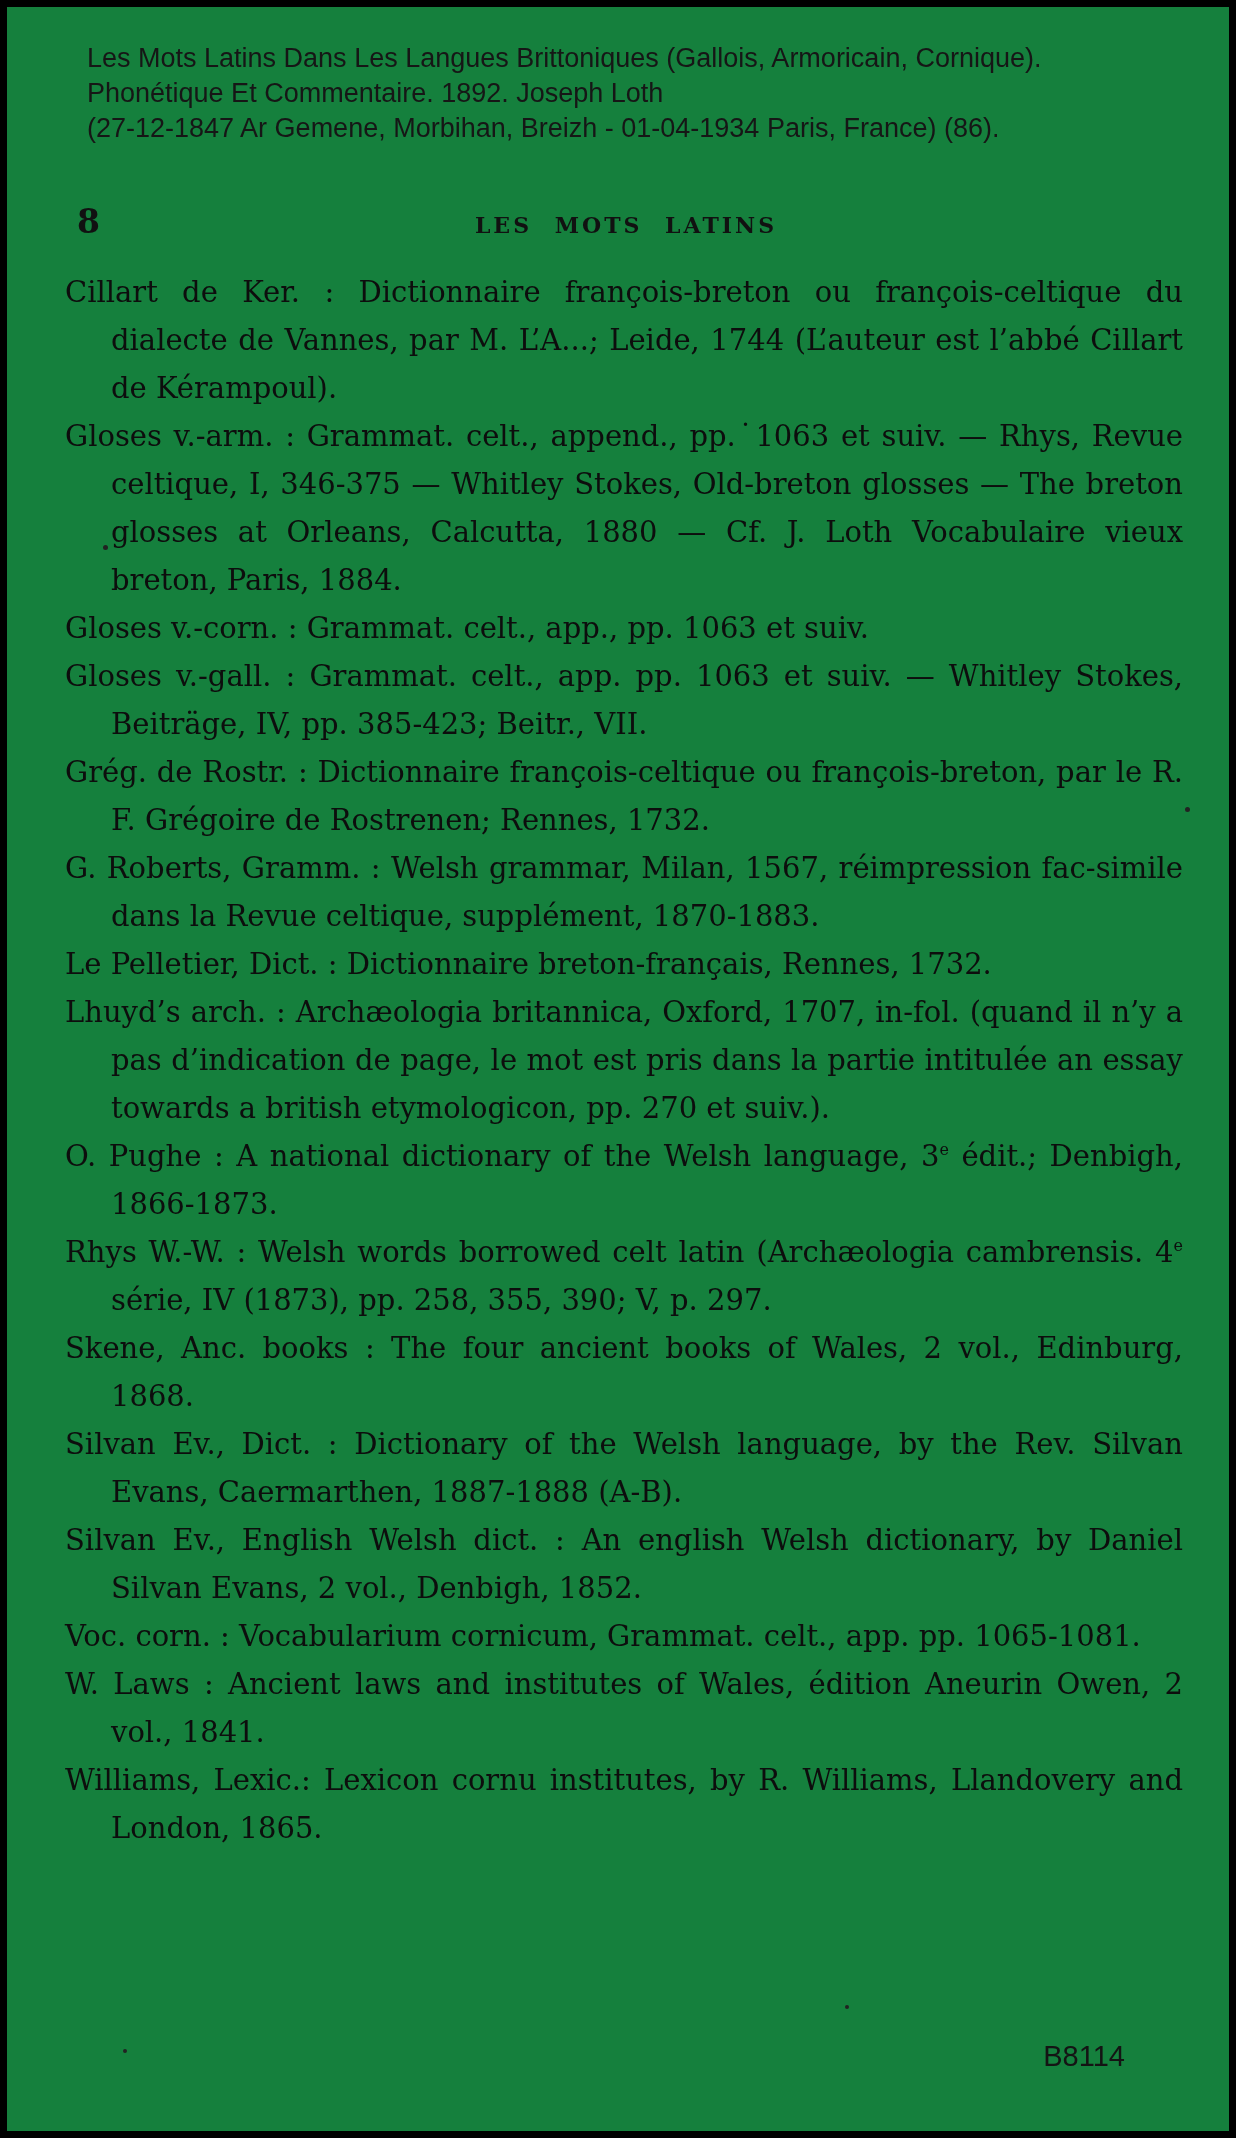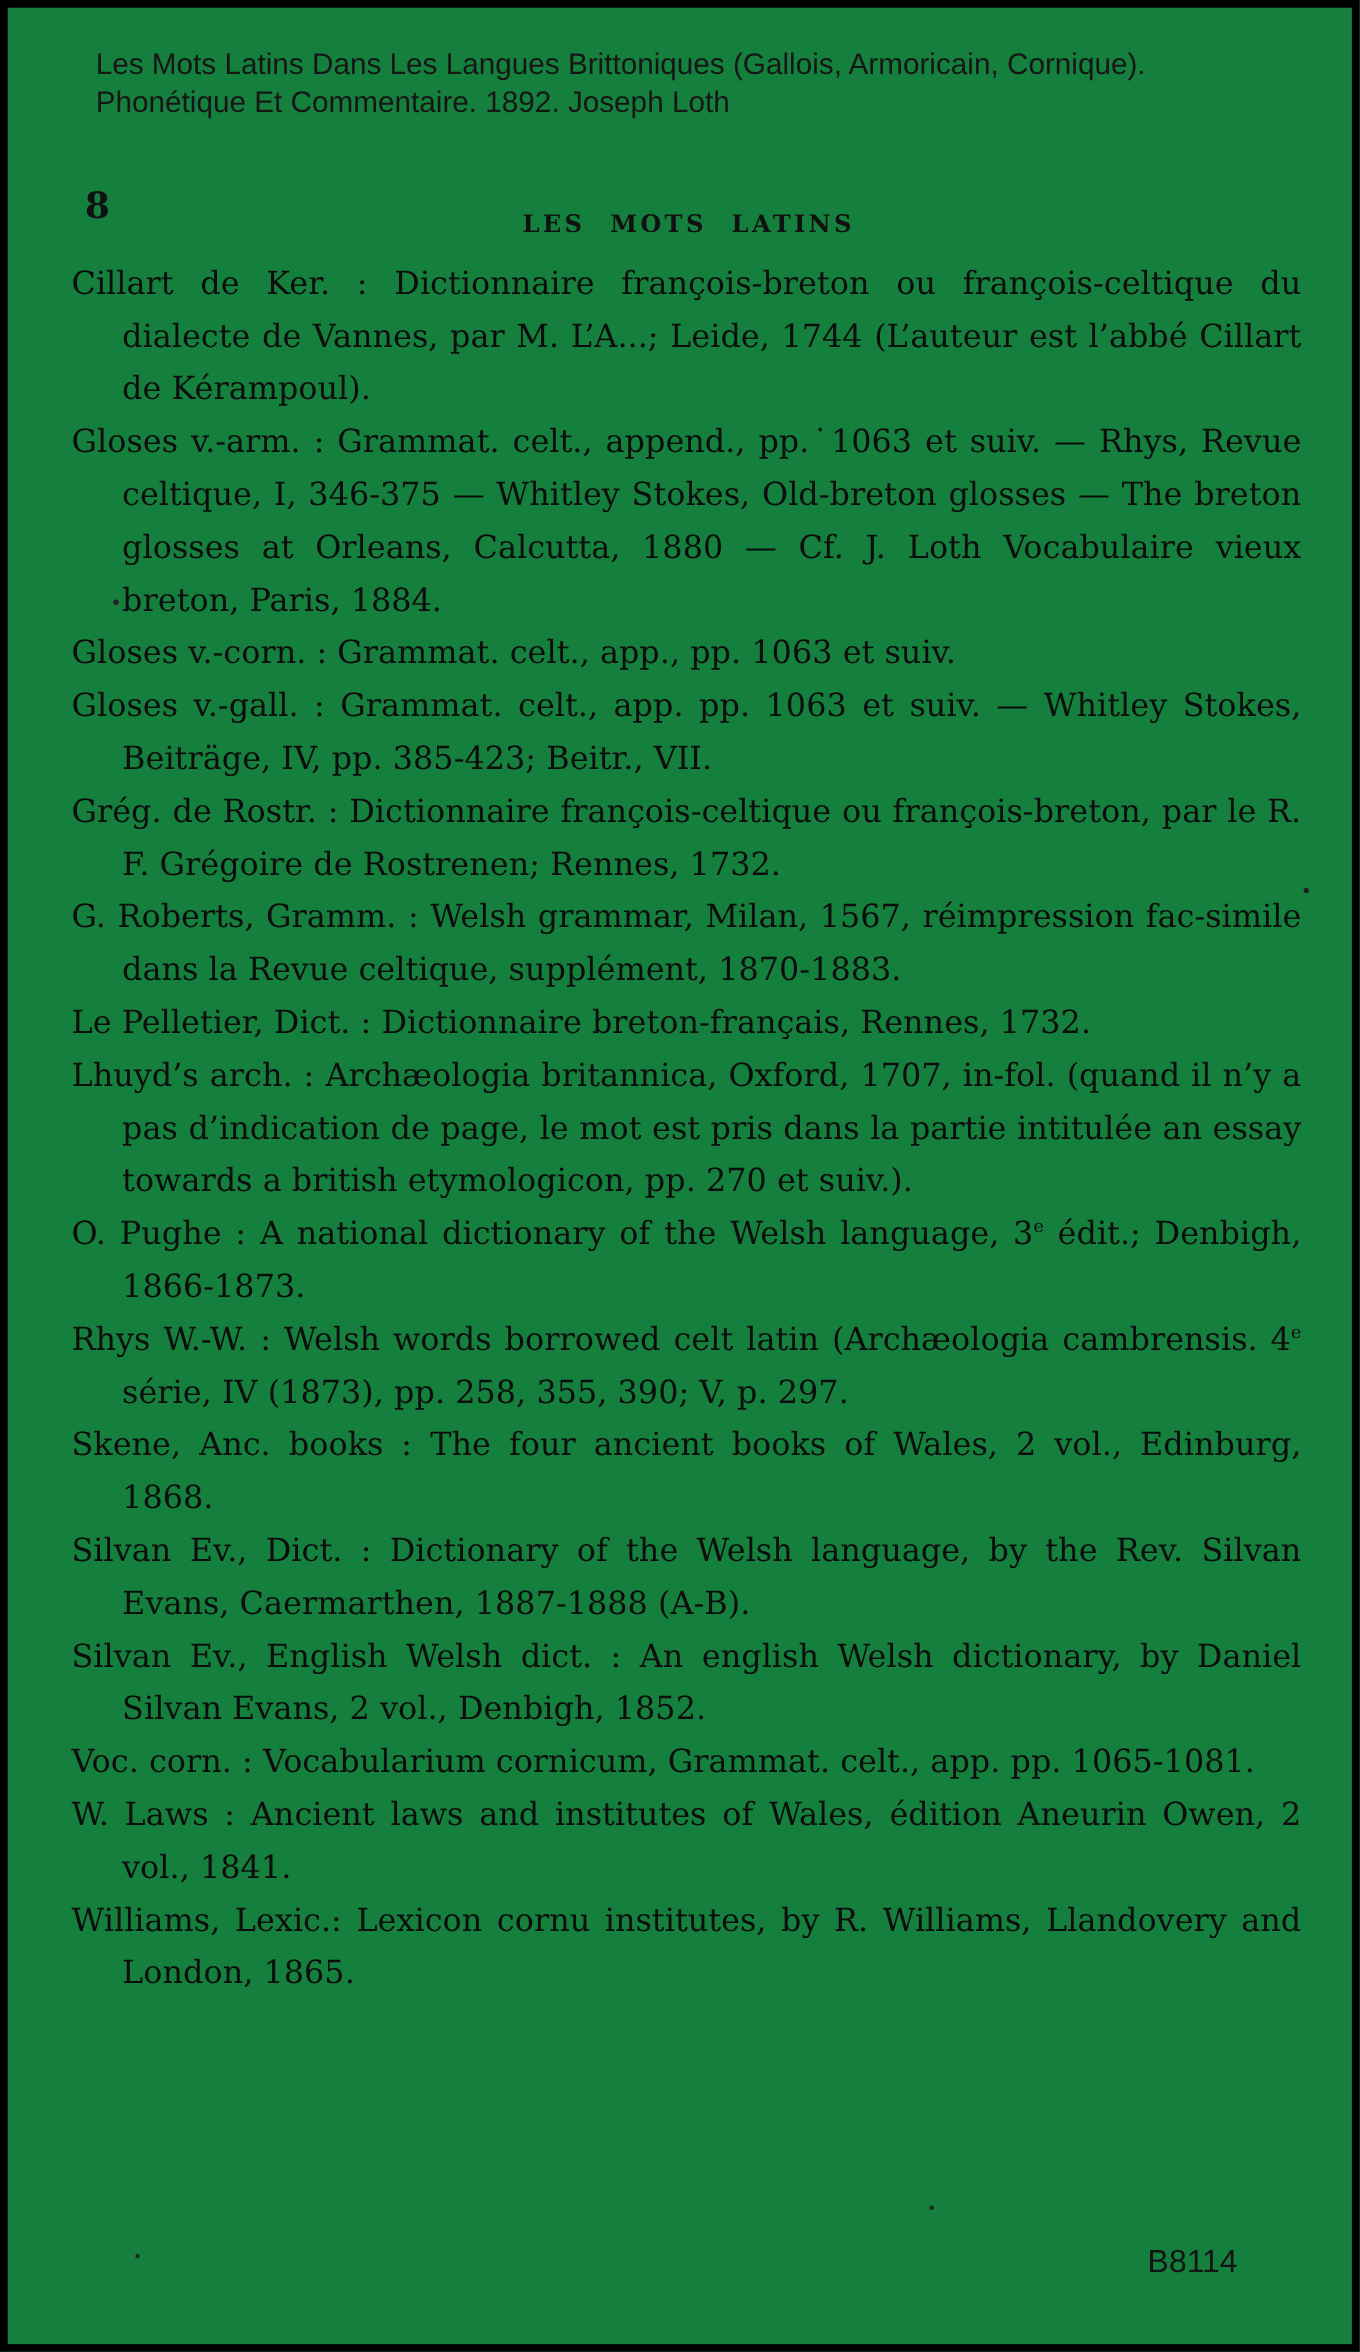--- a/index.html
+++ b/index.html
@@ -27,21 +27,21 @@
     margin:56px 50px 0 66px;
     height:44px;
   }
   .page-num{
     position:absolute;left:4px;top:0;
     font-family:"DejaVu Serif","Liberation Serif",serif;
     font-weight:bold;
     font-size:33px;
   }
   .running-head{
-    position:absolute;left:50%;top:24px;
+    position:absolute;left:50%;top:10px;
     transform:translateX(-50%);
     font-family:"DejaVu Serif","Liberation Serif",serif;
     font-weight:bold;
     font-size:22px;
     letter-spacing:3px;
     word-spacing:12px;
     white-space:nowrap;
   }
   
   .bib{
@@ -76,20 +76,21 @@
   .speck.s4{left:838px;top:1998px;width:4px;height:4px;}
 </style>
 </head>
 <body>
 
 <div class="scan">
 
   <div class="hdr">
     <div>Les Mots Latins Dans Les Langues Brittoniques (Gallois, Armoricain, Cornique).</div>
     <div>Phonétique Et Commentaire. 1892. Joseph Loth</div>
+    <div>(27-12-1847 Ar Gemene, Morbihan, Breizh - 01-04-1934 Paris, France) (86).</div>
   </div>
 
   <div class="page-head">
     <span class="page-num">8</span>
     <span class="running-head">LES MOTS LATINS</span>
   </div>
 
   <div class="bib" id="bib">
       <p class="entry"><span class="it">Cillart de Ker.</span><span class=""> : </span><span class="it">Dictionnaire françois-breton ou françois-celtique du dialecte de Vannes</span><span class="">, par M. L’A...; Leide, 1744 (L’auteur est l’abbé Cillart de Kérampoul).</span></p>
       <p class="entry"><span class="it">Gloses v.-arm.</span><span class=""> : </span><span class="it">Grammat. celt.</span><span class="">, append., pp.˙1063 et suiv. — Rhys, </span><span class="it">Revue celtique</span><span class="">, I, 346-375 — Whitley Stokes, </span><span class="it">Old-breton glosses — The breton glosses at Orleans,</span><span class=""> Calcutta, 1880 — Cf. J. Loth </span><span class="it">Vocabulaire vieux breton</span><span class="">, Paris, 1884.</span></p>

